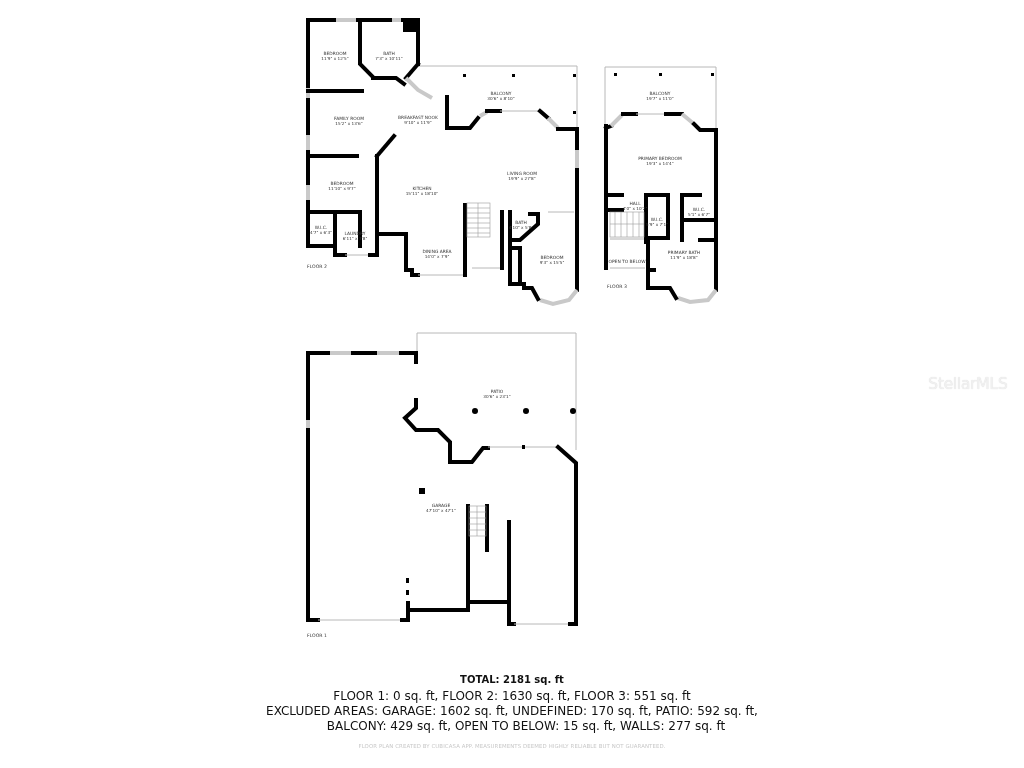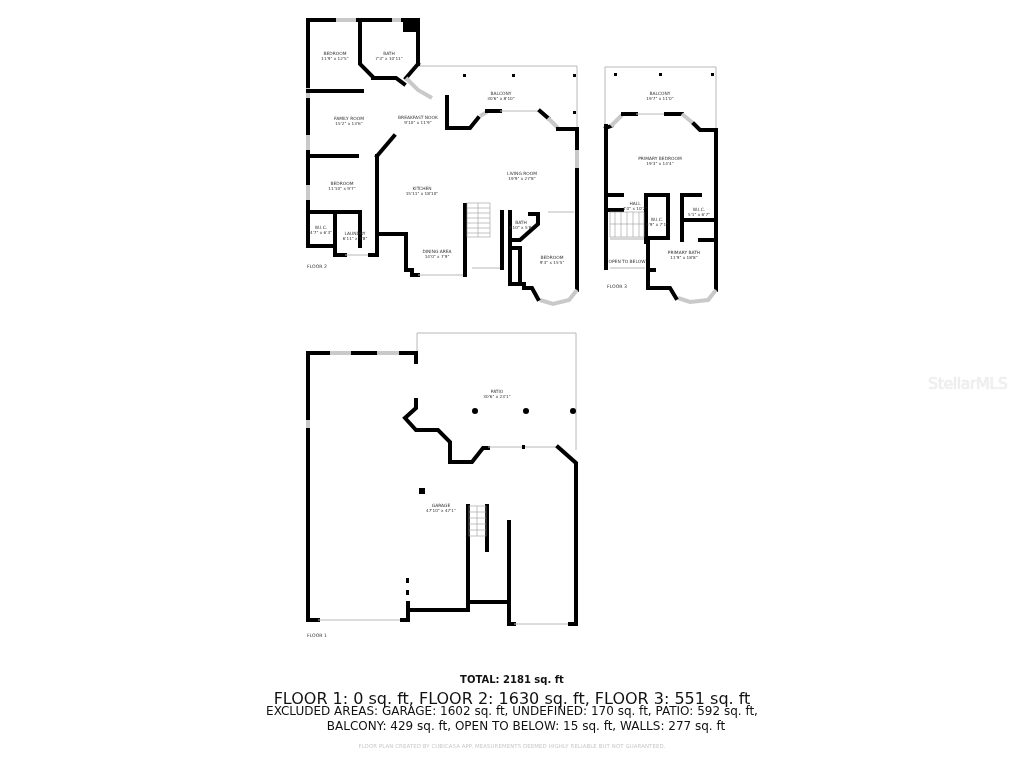--- a/index.html
+++ b/index.html
@@ -8,21 +8,21 @@
     .wall { stroke: #000; stroke-width: 4; fill: none; stroke-linecap: square; stroke-linejoin: miter; }
     .thin { stroke: #b8b8b8; stroke-width: 1; fill: none; }
     .win { stroke: #c9c9c9; stroke-width: 4; fill: none; }
     .stair { stroke: #9a9a9a; stroke-width: 0.6; fill: none; }
     .room-name { font-family: "DejaVu Sans", sans-serif; font-size: 4.4px; fill: #333; text-anchor: middle; }
     .room-dim { font-family: "DejaVu Sans", sans-serif; font-size: 4.2px; fill: #333; text-anchor: middle; }
     .floor-label { font-family: "DejaVu Sans", sans-serif; font-size: 4.6px; fill: #333; }
     .post { fill: #000; }
     .summary { position: absolute; left: 0; width: 1024px; text-align: center; color: #111; font-family: "DejaVu Sans", sans-serif; }
     .total { top: 674px; font-size: 10px; font-weight: bold; }
-    .line1 { top: 689px; font-size: 16px; }
+    .line1 { top: 689px; font-size: 12px; }
     .line2 { top: 704px; font-size: 12px; }
     .line3 { top: 719px; font-size: 12px; margin-left: 14px; }
     .credit { top: 743px; font-size: 5.4px; color: #c8c8c8; letter-spacing: 0.1px; }
     .watermark { position: absolute; left: 928px; top: 374px; font-family: "DejaVu Sans", sans-serif; font-size: 16px; color: #f0f0f0; letter-spacing: -0.5px; text-shadow: 0 0 1px #d8d8d8; }
   </style>
 </head>
 <body>
 
 <svg id="plan" viewBox="0 0 1024 768" xmlns="http://www.w3.org/2000/svg">
 

